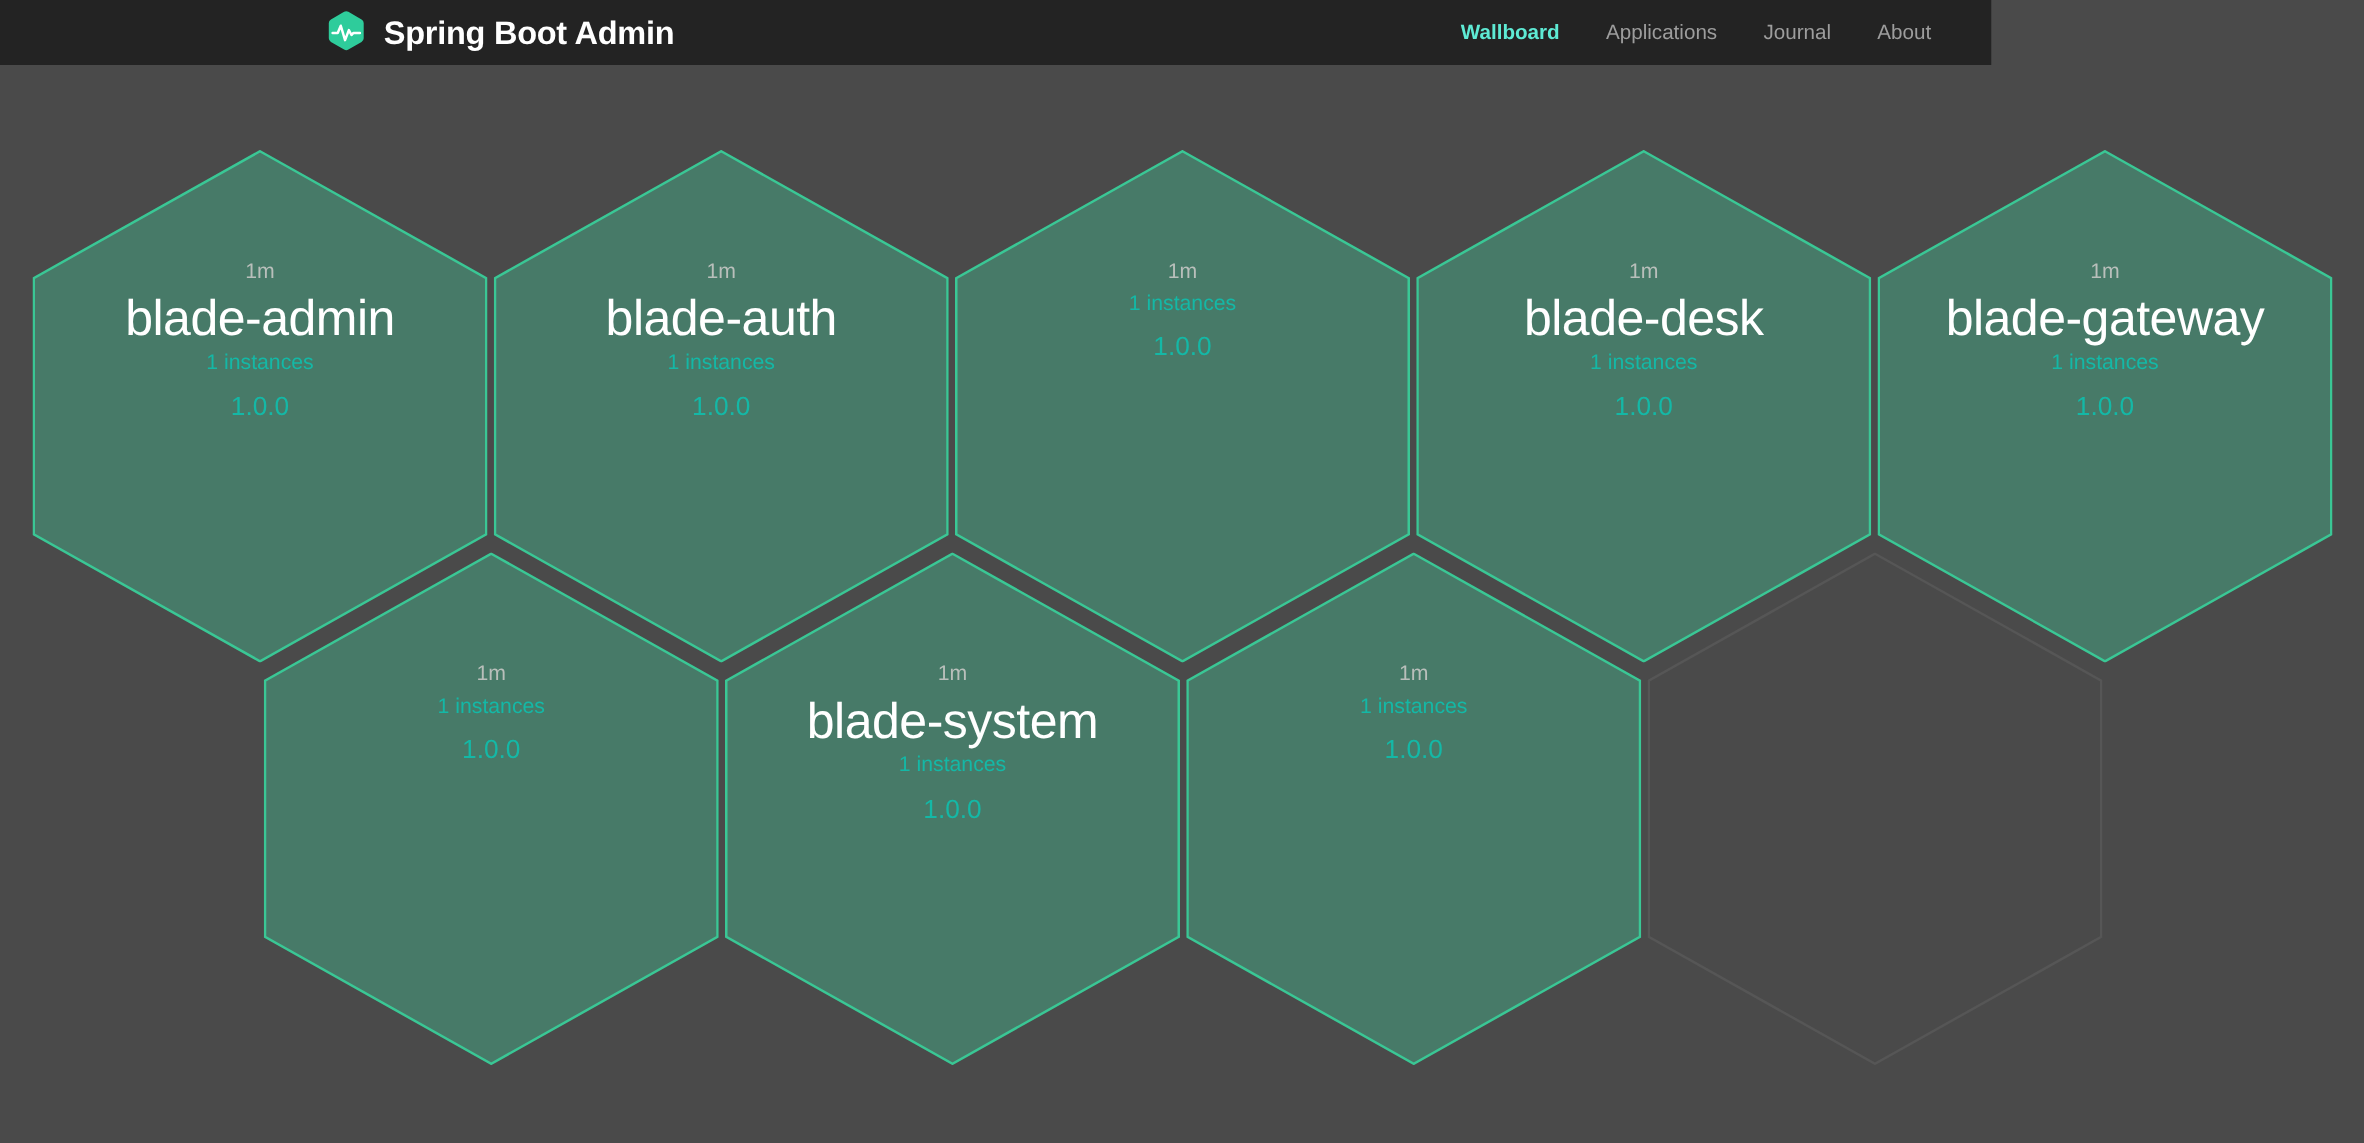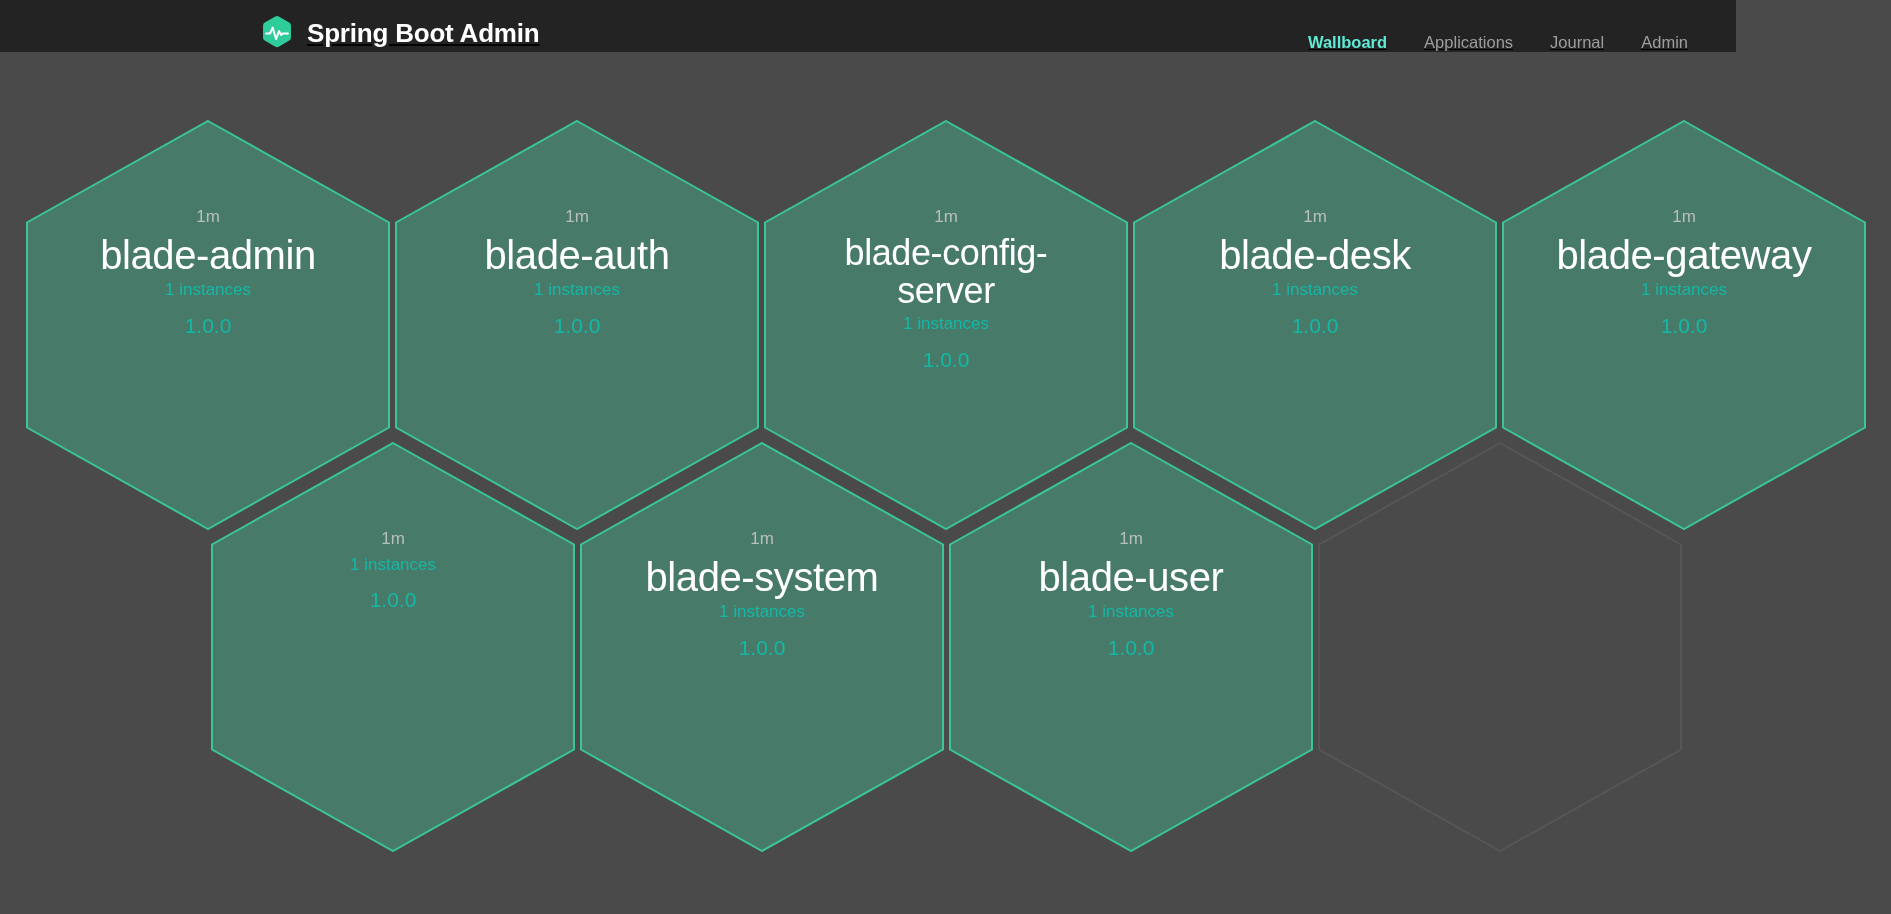--- a/index.html
+++ b/index.html
@@ -10,27 +10,26 @@
     height: 914px;
     overflow: hidden;
     background: #4a4a4a;
     font-family: "Liberation Sans", "DejaVu Sans", sans-serif;
   }
 
   
   .navbar {
     position: absolute;
     top: 0; left: 0;
-    width: 1736px;
+    width: 1593px;
     height: 52px;
     background: #232323;
     display: flex;
-    align-items: flex-end;
+    align-items: center;
     z-index: 30;
-    text-decoration: underline;
   }
   .brand {
     display: flex;
     align-items: center;
     gap: 11px;
     margin-left: 258px;
     text-decoration: none;
     cursor: pointer;
   }
   .brand-logo {
@@ -144,21 +143,21 @@
       <path d="M18.2 2.6a3.6 3.6 0 0 1 3.6 0l11.1 6.4a3.6 3.6 0 0 1 1.8 3.1v12.8a3.6 3.6 0 0 1-1.8 3.1l-11.1 6.4a3.6 3.6 0 0 1-3.6 0L7.1 28a3.6 3.6 0 0 1-1.8-3.1V12.1A3.6 3.6 0 0 1 7.1 9z" fill="#2ecc9b"></path>
       <path d="M8.5 20.4h4.3l2.6-6.1 3.6 12.1 3.2-8.4 2.2 4.1 1.7-1.7h5.4" fill="none" stroke="#ffffff" stroke-width="2.1" stroke-linecap="round" stroke-linejoin="round"></path>
     </svg>
     <span class="brand-title">Spring Boot Admin</span>
   </a>
 
   <nav class="nav-links">
       <a class="nav-link is-active">Wallboard</a>
       <a class="nav-link">Applications</a>
       <a class="nav-link">Journal</a>
-      <a class="nav-link">Admin</a>
+      <a class="nav-link">About</a>
     </nav>
 </div>
 
 <div class="wallboard">
   <div class="hex-layer">
       <div class="hex is-app" style="left: 26px; top: 68px; width: 364px; height: 410px;"><svg class="hex-svg" width="364" height="410" viewBox="0 0 364 410" preserveAspectRatio="none">
           <polygon class="hex-shape" points="182,1 363,102.5 363,307.5 182,409 1,307.5 1,102.5"></polygon>
         </svg><div class="hex-body" style="top:88px">
           <div class="hex-uptime">1m</div>
           <div class="hex-name">blade-admin</div>
@@ -170,21 +169,20 @@
         </svg><div class="hex-body" style="top:88px">
           <div class="hex-uptime">1m</div>
           <div class="hex-name">blade-auth</div>
           <div class="hex-instances">1 instances</div>
           <div class="hex-version">1.0.0</div>
         </div></div>
       <div class="hex is-app" style="left: 764px; top: 68px; width: 364px; height: 410px;"><svg class="hex-svg" width="364" height="410" viewBox="0 0 364 410" preserveAspectRatio="none">
           <polygon class="hex-shape" points="182,1 363,102.5 363,307.5 182,409 1,307.5 1,102.5"></polygon>
         </svg><div class="hex-body" style="top:88px">
           <div class="hex-uptime">1m</div>
-          <div class="hex-name is-small">blade-config-server</div>
           <div class="hex-instances">1 instances</div>
           <div class="hex-version">1.0.0</div>
         </div></div>
       <div class="hex is-app" style="left: 1133px; top: 68px; width: 364px; height: 410px;"><svg class="hex-svg" width="364" height="410" viewBox="0 0 364 410" preserveAspectRatio="none">
           <polygon class="hex-shape" points="182,1 363,102.5 363,307.5 182,409 1,307.5 1,102.5"></polygon>
         </svg><div class="hex-body" style="top:88px">
           <div class="hex-uptime">1m</div>
           <div class="hex-name">blade-desk</div>
           <div class="hex-instances">1 instances</div>
           <div class="hex-version">1.0.0</div>
@@ -209,21 +207,20 @@
         </svg><div class="hex-body" style="top:88px">
           <div class="hex-uptime">1m</div>
           <div class="hex-name">blade-system</div>
           <div class="hex-instances">1 instances</div>
           <div class="hex-version">1.0.0</div>
         </div></div>
       <div class="hex is-app" style="left: 949px; top: 390px; width: 364px; height: 410px;"><svg class="hex-svg" width="364" height="410" viewBox="0 0 364 410" preserveAspectRatio="none">
           <polygon class="hex-shape" points="182,1 363,102.5 363,307.5 182,409 1,307.5 1,102.5"></polygon>
         </svg><div class="hex-body" style="top:88px">
           <div class="hex-uptime">1m</div>
-          <div class="hex-name">blade-user</div>
           <div class="hex-instances">1 instances</div>
           <div class="hex-version">1.0.0</div>
         </div></div>
       <div class="hex is-empty" style="left: 1318px; top: 390px; width: 364px; height: 410px;"><svg class="hex-svg" width="364" height="410" viewBox="0 0 364 410" preserveAspectRatio="none">
           <polygon class="hex-shape" points="182,1 363,102.5 363,307.5 182,409 1,307.5 1,102.5"></polygon>
         </svg></div>
     </div>
 </div>
 
 </body></html>

